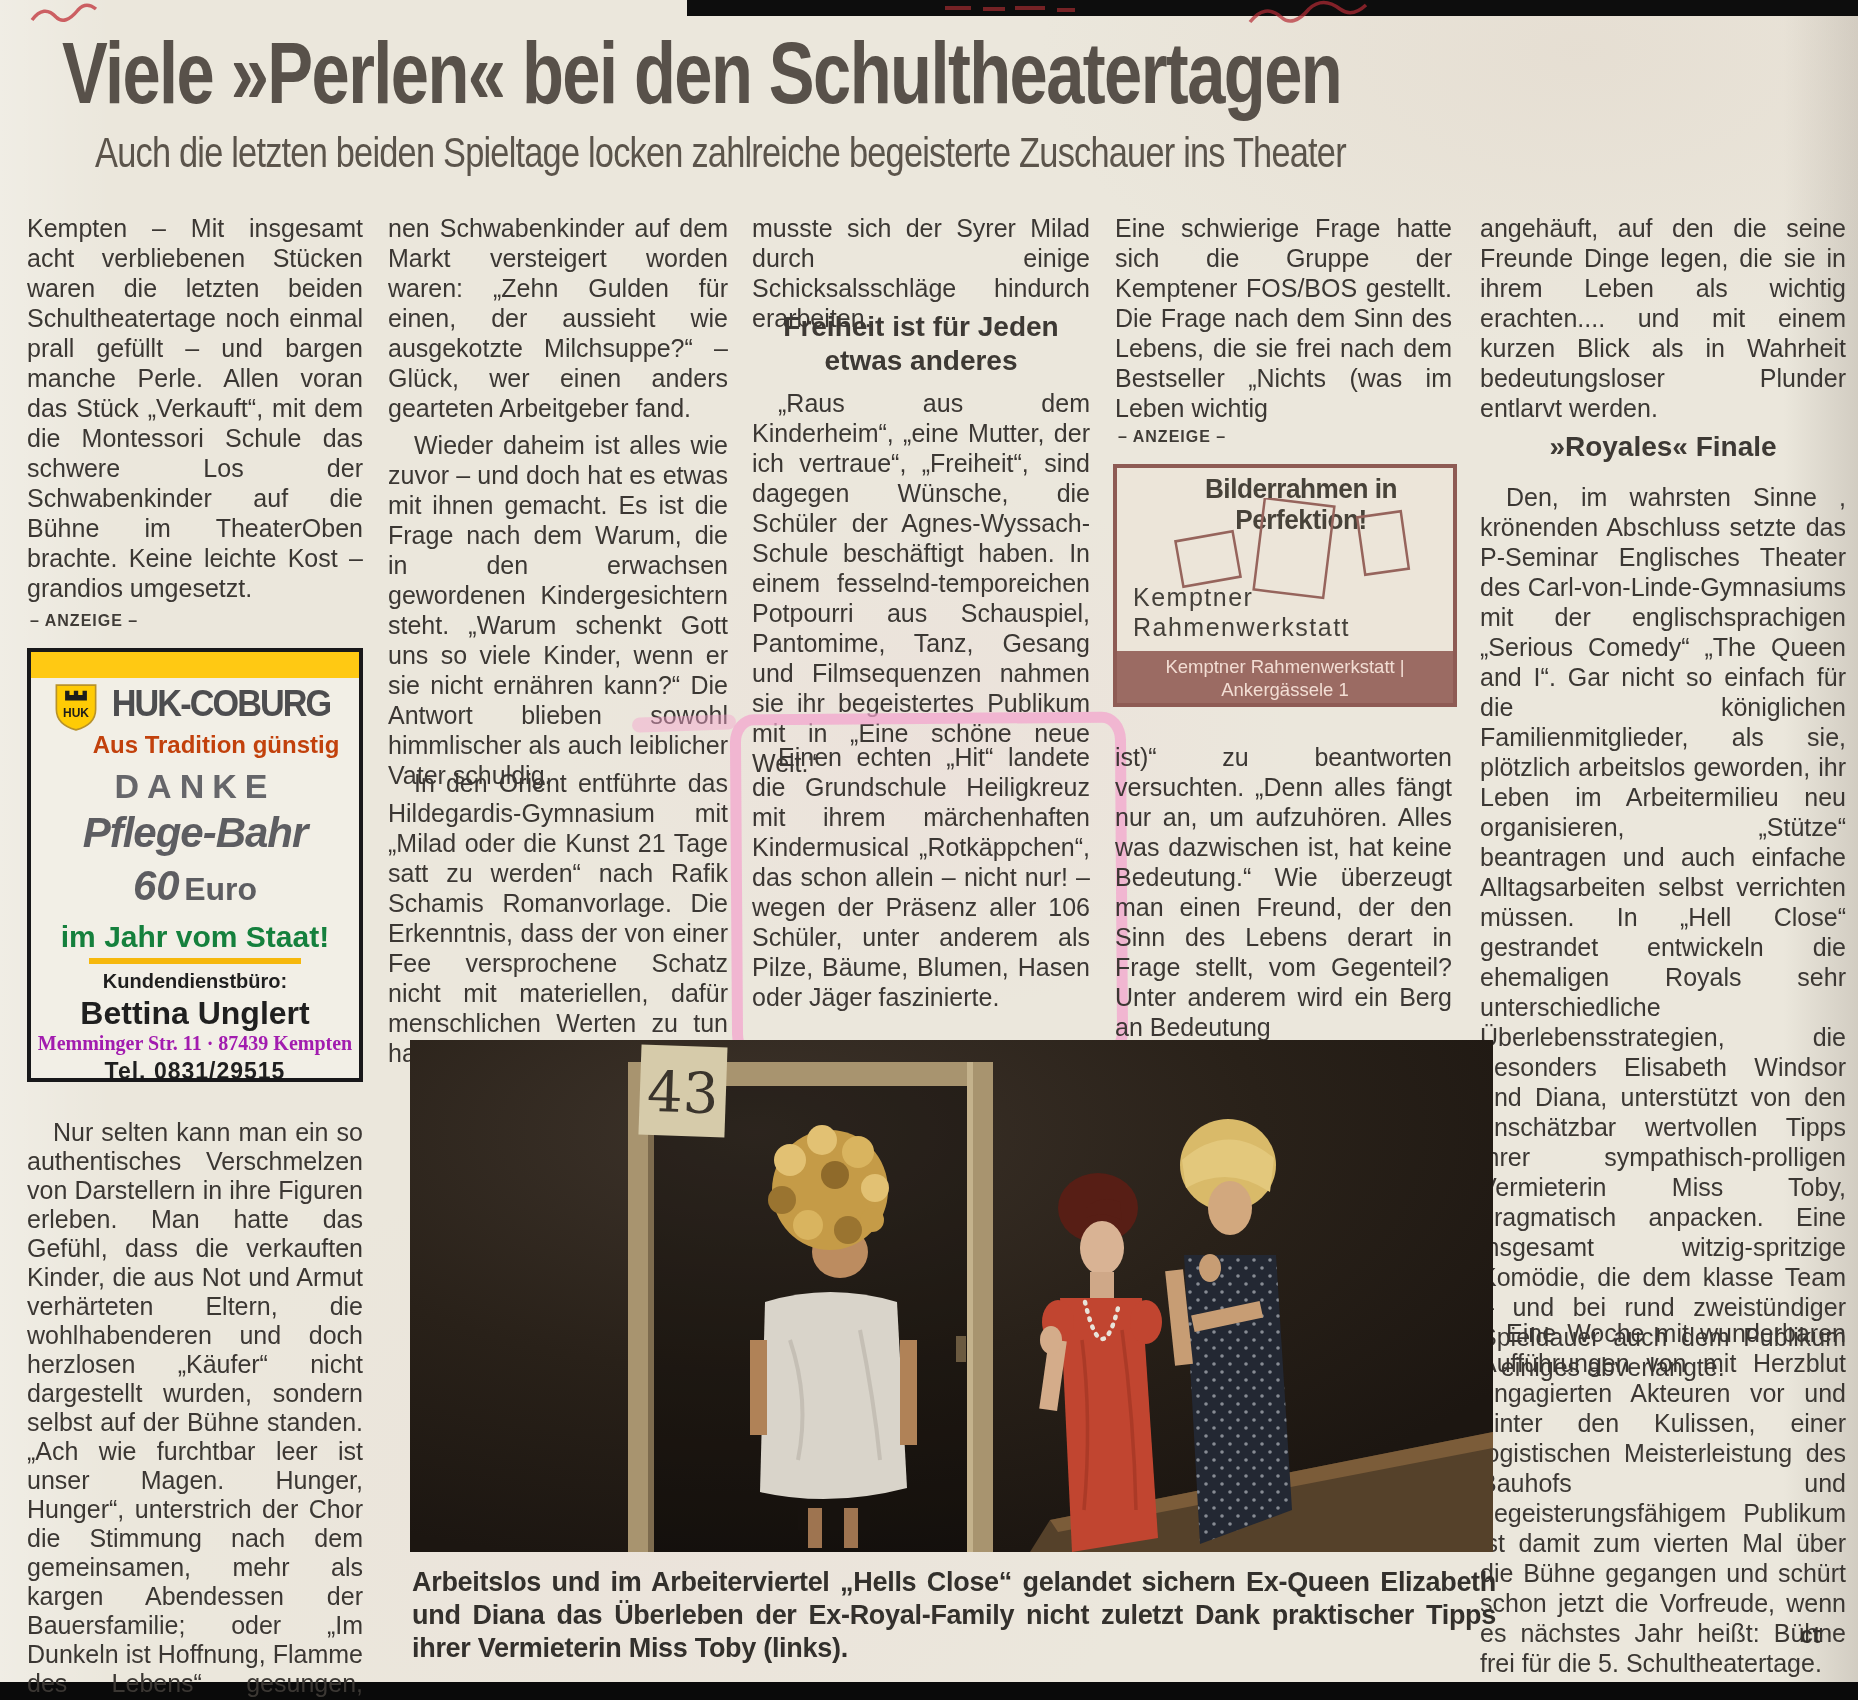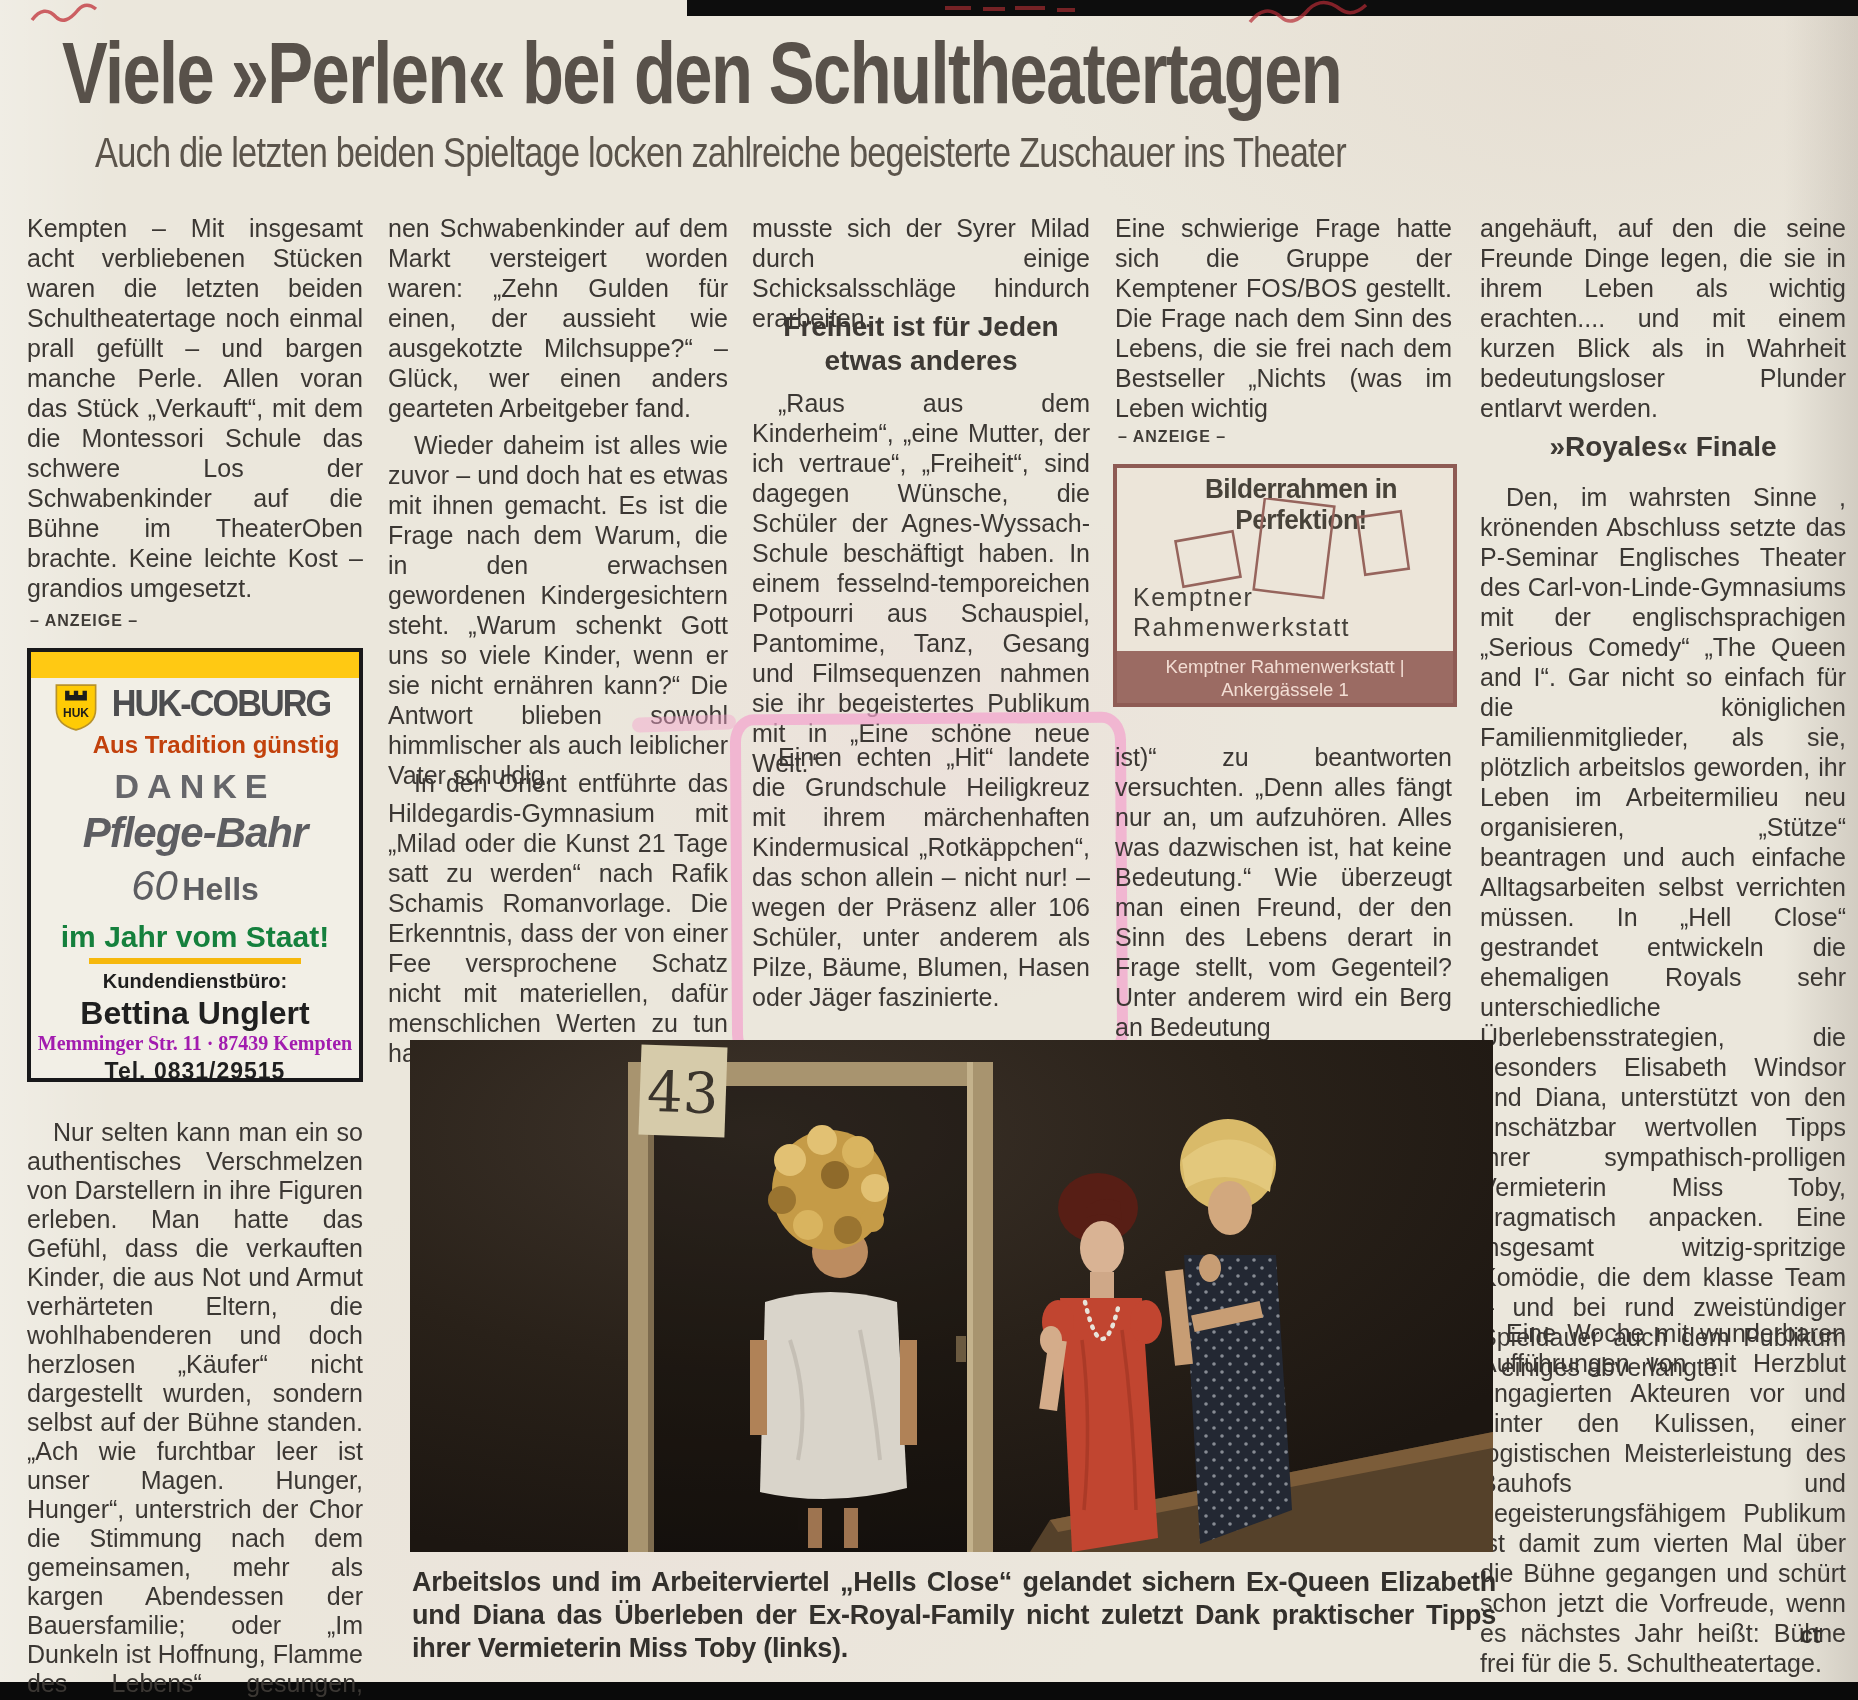--- a/index.html
+++ b/index.html
@@ -58,21 +58,21 @@
   .huk-band{height:26px;background:#ffc913;}
   .huk-logo-row{display:flex;justify-content:center;gap:8px;margin-top:5px;}
   .huk-shield{width:44px;height:48px;flex:0 0 auto;}
   .huk-brand{font-size:36px;font-weight:bold;color:#4d4d4f;letter-spacing:-2px;
     display:inline-block;transform:scaleX(.95);}
   .huk-tagline{font-size:24px;font-weight:bold;color:#c2410c;margin-left:42px;}
   .huk-danke{font-size:34px;font-weight:bold;color:#66666a;letter-spacing:8px;margin-top:8px;}
   .huk-pflege{font-size:42px;font-weight:bold;font-style:italic;color:#5d5d61;
     margin-top:3px;letter-spacing:-1px;}
   .huk-amount{margin-top:5px;color:#5d5d61;}
-  .huk-60{font-size:42px;font-weight:normal;font-style:italic;}
+  .huk-60{font-size:42px;font-weight:bold;font-style:italic;}
   .huk-euro{font-size:32px;font-weight:bold;}
   .huk-staat{font-size:30px;font-weight:bold;color:#15803d;margin-top:10px;}
   .huk-underline{width:212px;height:6px;background:#f6b80c;margin:4px auto 6px;}
   .huk-kdb{font-size:20px;font-weight:bold;color:#1f1f1f;}
   .huk-name{font-size:32px;font-weight:bold;color:#1f1f1f;margin-top:2px;}
   .huk-addr{font-size:20px;font-weight:bold;color:#a21caf;font-family:Liberation Serif, serif;}
   .huk-tel{font-size:23px;font-weight:bold;color:#1f1f1f;margin-top:3px;letter-spacing:1px;}
   
   #frame-ad{position:absolute;left:1113px;top:464px;width:344px;height:243px;
     border:4px solid #8e5b54;background:#ece5d9;box-sizing:border-box;overflow:hidden;padding-left:32px;}
@@ -124,21 +124,21 @@
         <path d="M10 7 h4 v4 h4 v-4 h4 v4 h4 v-4 h4 v9 h-20 z" fill="#1d1d1b"></path>
         <text x="20" y="31" font-size="11" font-weight="bold" text-anchor="middle" fill="#1d1d1b">HUK</text>
       </svg>
       <span class="huk-brand">HUK-COBURG</span>
     </div>
     <div class="huk-tagline">Aus Tradition günstig</div>
     <div class="huk-danke">DANKE</div>
     <div class="huk-pflege">Pflege-Bahr</div>
     <div class="huk-amount">
       <span class="huk-60">60</span>
-      <span class="huk-euro">Hells</span>
+      <span class="huk-euro">Euro</span>
     </div>
     <div class="huk-staat">im Jahr vom Staat!</div>
     <div class="huk-underline"></div>
     <div class="huk-kdb">Kundendienstbüro:</div>
     <div class="huk-name">Bettina Unglert</div>
     <div class="huk-addr">Memminger Str. 11 ·  87439 Kempten</div>
     <div class="huk-tel">Tel. 0831/29515</div>
 
   </div>
 

